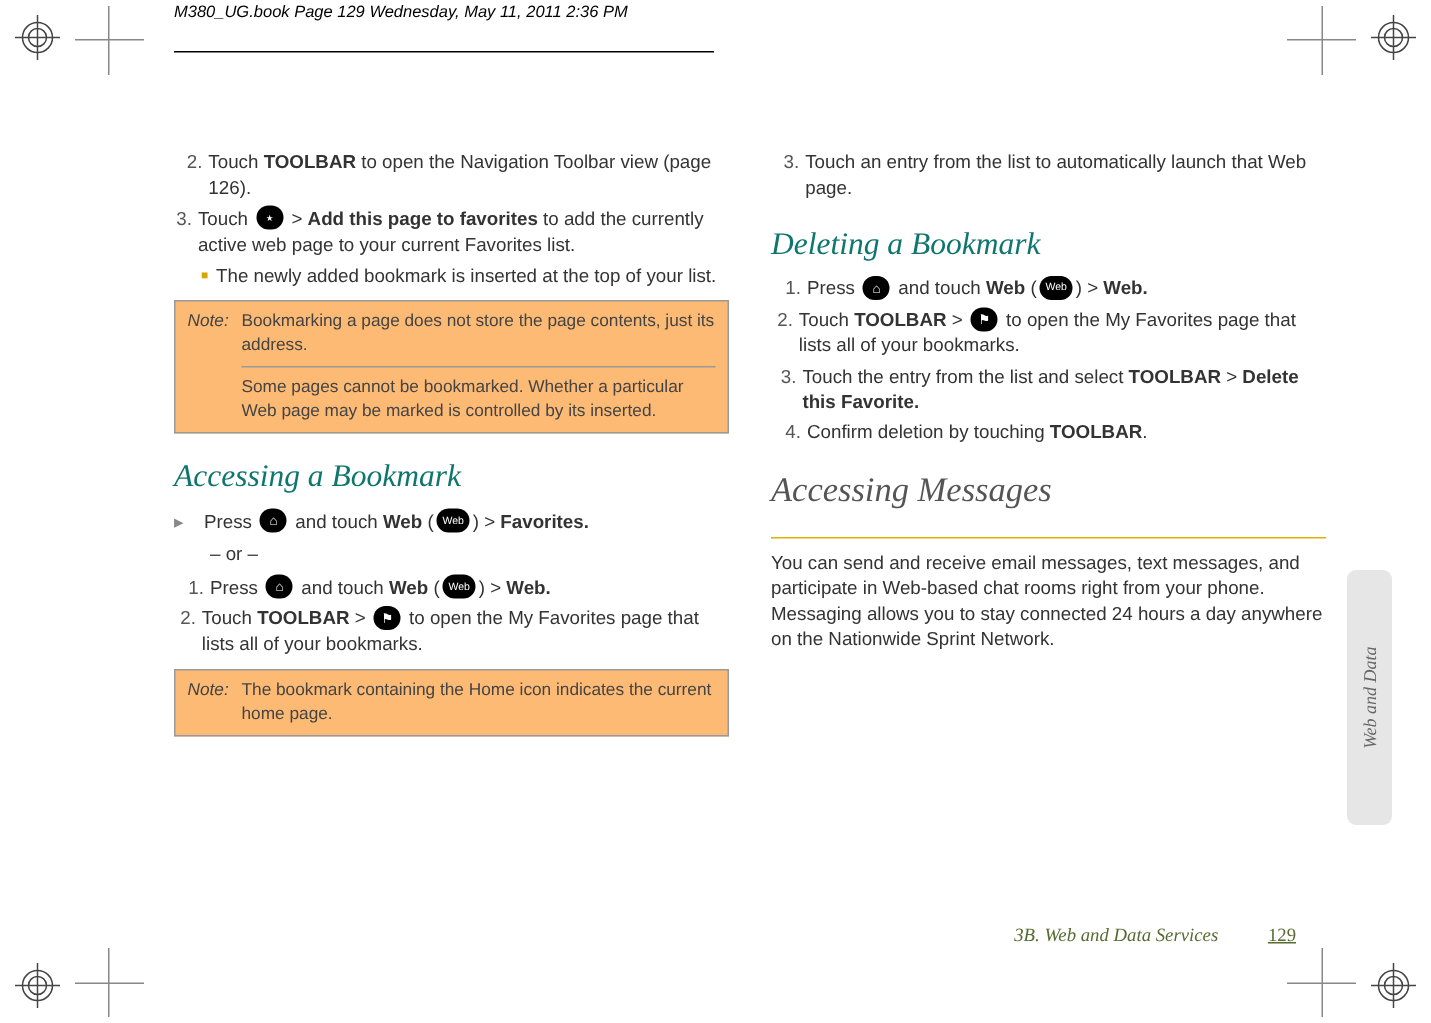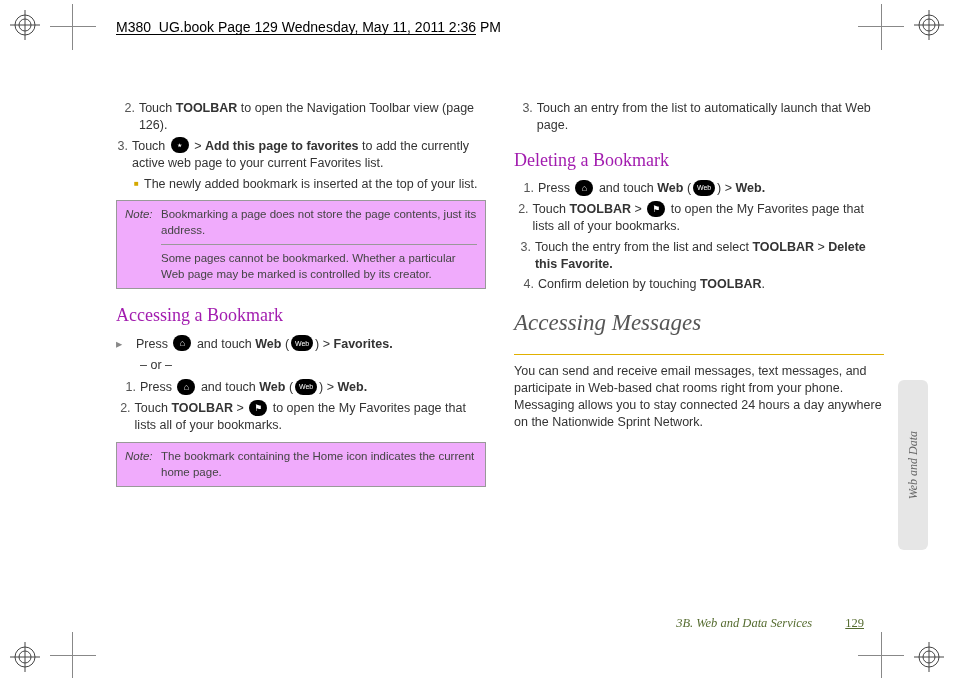--- a/index.html
+++ b/index.html
@@ -17,22 +17,22 @@
   .reg-mark {
     position: absolute;
     width: 30px; height: 30px;
   }
   .reg-mark svg { display: block; }
   .reg-tl { top: 10px; left: 10px; }
   .reg-tr { top: 10px; right: 10px; }
   .reg-bl { bottom: 10px; left: 10px; }
   .reg-br { bottom: 10px; right: 10px; }
   .header-text {
-    position:absolute; top:18px; left:116px;
-    font-size:14px; color:#000;
+    position:absolute; top:1px; left:116px;
+    font-size:11px; color:#000;font-style:italic;
   }
   .long-cross-t { position:absolute; top:4px; right:72px; width:1px; height:46px; background:#888; }
   .long-cross-th { position:absolute; top:26px; right:50px; width:46px; height:1px; background:#888; }
   .long-cross-b { position:absolute; bottom:4px; right:72px; width:1px; height:46px; background:#888; }
   .long-cross-bh { position:absolute; bottom:26px; right:50px; width:46px; height:1px; background:#888; }
   .long-cross-tl { position:absolute; top:4px; left:72px; width:1px; height:46px; background:#888; }
   .long-cross-tlh{ position:absolute; top:26px; left:50px; width:46px; height:1px; background:#888; }
   .long-cross-blv{ position:absolute; bottom:4px; left:72px; width:1px; height:46px; background:#888; }
   .long-cross-blh{ position:absolute; bottom:26px; left:50px; width:46px; height:1px; background:#888; }
   .columns {
@@ -45,35 +45,36 @@
   .num-item { display:flex; margin:0 0 4px 0; }
   .num-item .num { width:20px; text-align:right; margin-right:4px; color:#555; }
   .bullet-item { display:flex; margin:0 0 4px 18px; }
   .bullet-item .sq { width:10px; color:#d4a800; font-size:8px; padding-top:3px; }
   .arrow-item { display:flex; margin:0 0 4px 0; }
   .arrow-item .arr { width:20px; color:#888;}
   .sub-indent { margin-left:24px; margin-bottom:6px; }
   strong { font-weight: bold; }
   .section-h {
     font-family: Georgia, serif;
-    font-size:18px;
-    color:#a21caf;
+    font-style: italic;
+    font-size:21px;
+    color:#0f766e;
     margin:14px 0 8px 0;
   }
   .big-h {
     font-family: Georgia, serif;
     font-style: italic;
     font-size:23px;
     color:#555;
     margin:14px 0 8px 0;
     border-bottom:1px solid #e0b000;
     padding-bottom:16px;
   }
   .note-box {
-    background:#f0abfc;
+    background:#fdba74;
     border:1px solid #999;
     padding:6px 8px;
     margin:8px 0;
     display:flex;
     font-size:11.5px;
     color:#444;
   }
   .note-box .note-lbl { font-style:italic; width:36px; flex:none; }
   .note-box .note-body hr { border:none; border-top:1px solid #999; margin:6px 0;}
   .icon {
@@ -173,21 +174,21 @@
     </div>
     <div class="bullet-item">
       <span class="sq">■</span>
       <span>The newly added bookmark is inserted at the top of your list.</span>
     </div>
     <div class="note-box">
       <div class="note-lbl">Note:</div>
       <div class="note-body">
         <div>Bookmarking a page does not store the page contents, just its address.</div>
         <hr>
-        <div>Some pages cannot be bookmarked. Whether a particular Web page may be marked is controlled by its creator.</div>
+        <div>Some pages cannot be bookmarked. Whether a particular Web page may be marked is controlled by its inserted.</div>
       </div>
     </div>
     <div class="section-h">Accessing a Bookmark</div>
     <div class="arrow-item">
       <span class="arr">▸</span>
       <span><span>Press </span><span class="icon small">⌂</span><span> and touch </span><strong>Web</strong><span> (</span><span class="icon web">Web</span><span>) </span><span>&gt;</span> <strong>Favorites.</strong></span>
     </div>
     <div class="sub-indent">– or –</div>
     <div class="num-item">
       <span class="num">1.</span>

